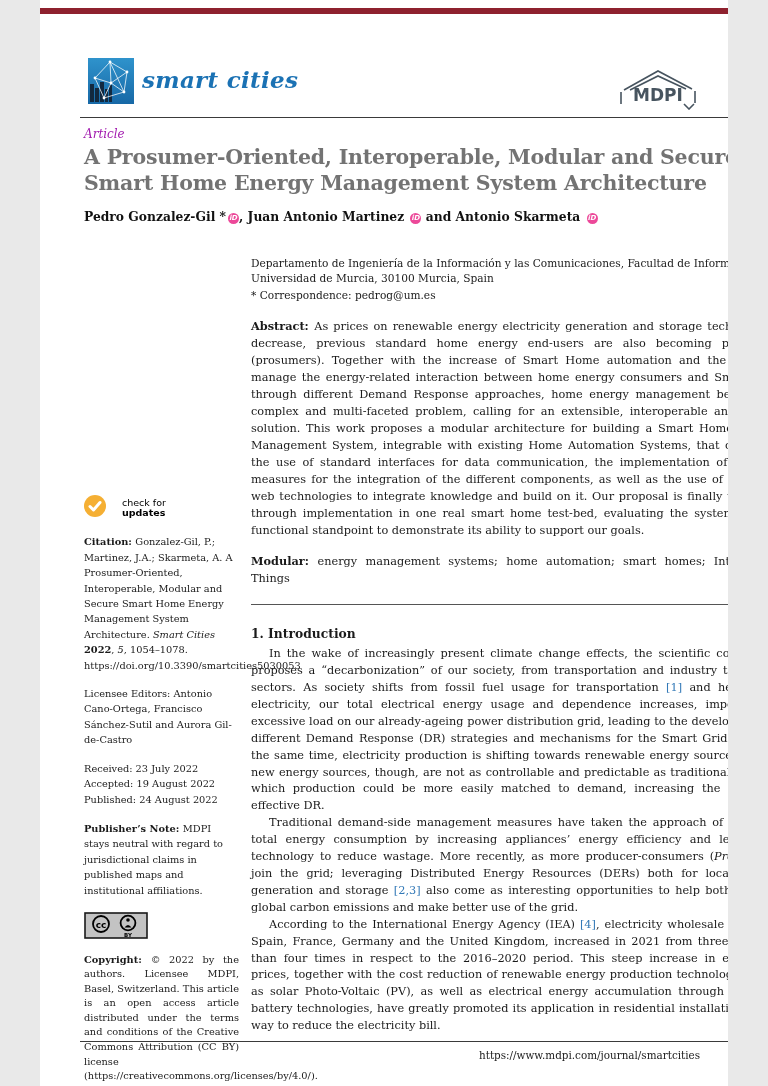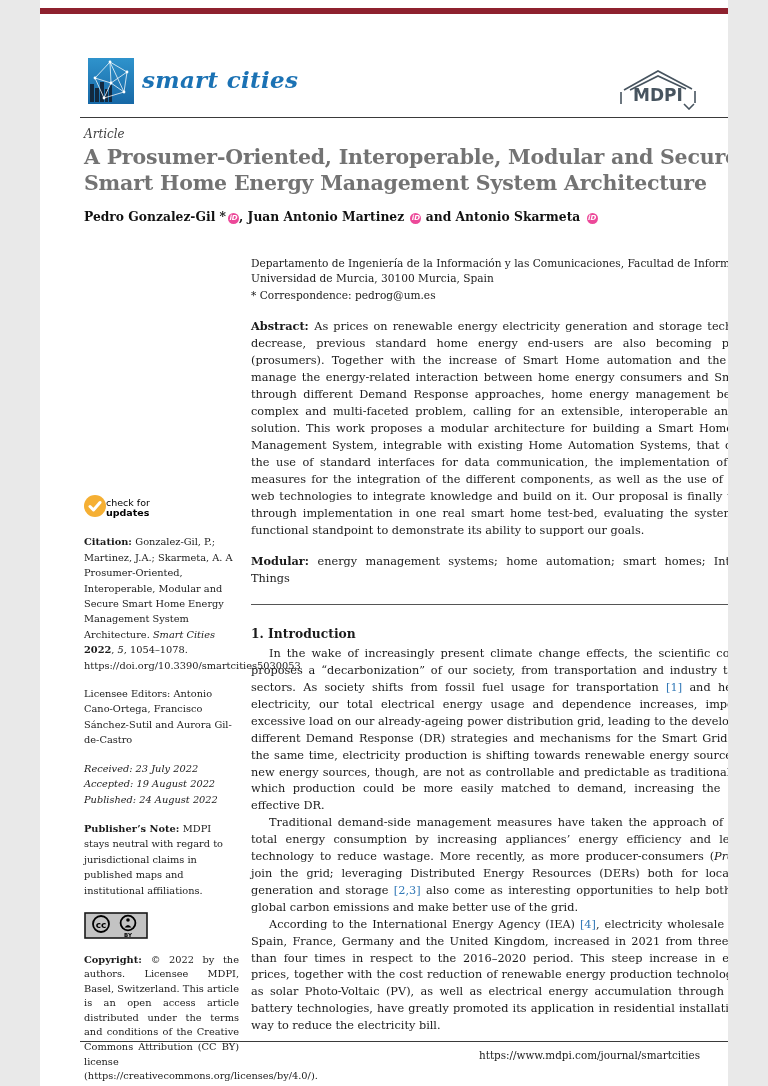--- a/index.html
+++ b/index.html
@@ -13,21 +13,21 @@
   
   .logo-box { position:absolute; left:48px; top:58px; width:46px; height:46px; }
   .journal-name {
     position:absolute; left:102px; top:66px;
     font-size:23px; font-weight:bold; font-style:italic; color:#1b72b4;
     letter-spacing:0.3px;
   }
   .mdpi-logo { position:absolute; right:28px; top:68px; }
   .header-rule { position:absolute; top:117px; left:40px; width:700px; height:1px; background:#3a3a3a; }
 
-  .article-label { position:absolute; left:44px; top:127px; font-size:12px; font-style:italic; color:#404040; }
+  .article-label { position:absolute; left:44px; top:127px; font-size:12px; font-style:italic; color:#a21caf; }
   .paper-title {
     position:absolute; left:44px; top:144px; width:706px;
     font-size:20.5px; line-height:26px; font-weight:bold; color:#737373;
     letter-spacing:-0.2px;
   }
   .authors-row { position:absolute; left:44px; top:209px; width:700px; font-size:12.3px; font-weight:bold; color:#111; }
   .orcid {
     display:inline-block; width:11px; height:11px; border-radius:50%;
     background:#ec4899; color:#fff; text-align:center;
     font-family:"DejaVu Sans", sans-serif; font-style:italic; font-weight:bold;
@@ -43,25 +43,25 @@
   .bold { font-weight:bold; }
   .ital { font-style:italic; }
   .main-rule { margin-top:17px; height:1px; background:#555; width:529px; }
   .sec-head { margin-top:21px; font-size:12.3px; font-weight:bold; }
   .body-p { margin-top:4px; text-align:justify; line-height:16.9px; }
   .body-p.indent { text-indent:18px; margin-top:0; }
   .ref { color:#3379b7; }
 
   
   .side-col { position:absolute; left:44px; top:495px; width:155px; font-size:9.8px; line-height:15.4px; color:#1a1a1a; }
-  .check-row { display:flex; align-items:center; gap:0; cursor:pointer; }
+  .check-row { display:flex; align-items:center; gap:16px; cursor:pointer; }
   .check-text { font-family:"DejaVu Sans", sans-serif; font-size:9.5px; line-height:10.5px; color:#000; }
   .check-text .b2 { font-weight:bold; }
   .side-block { margin-top:13px; }
-  .dates div { line-height:15.8px;font-style:italic; }
+  .dates div { line-height:15.8px; }
   .cc-badge { margin-top:14px; display:block; }
   .copyright { margin-top:9px; text-align:justify; line-height:14.6px; }
 
   
   .footer-rule { position:absolute; left:40px; top:1041px; width:700px; height:1px; background:#3a3a3a; }
   .footer-left { position:absolute; left:44px; top:1049px; font-size:10.4px; }
   .footer-right { position:absolute; right:28px; top:1049px; font-size:10.4px; }
 </style>
 </head>
 <body>

